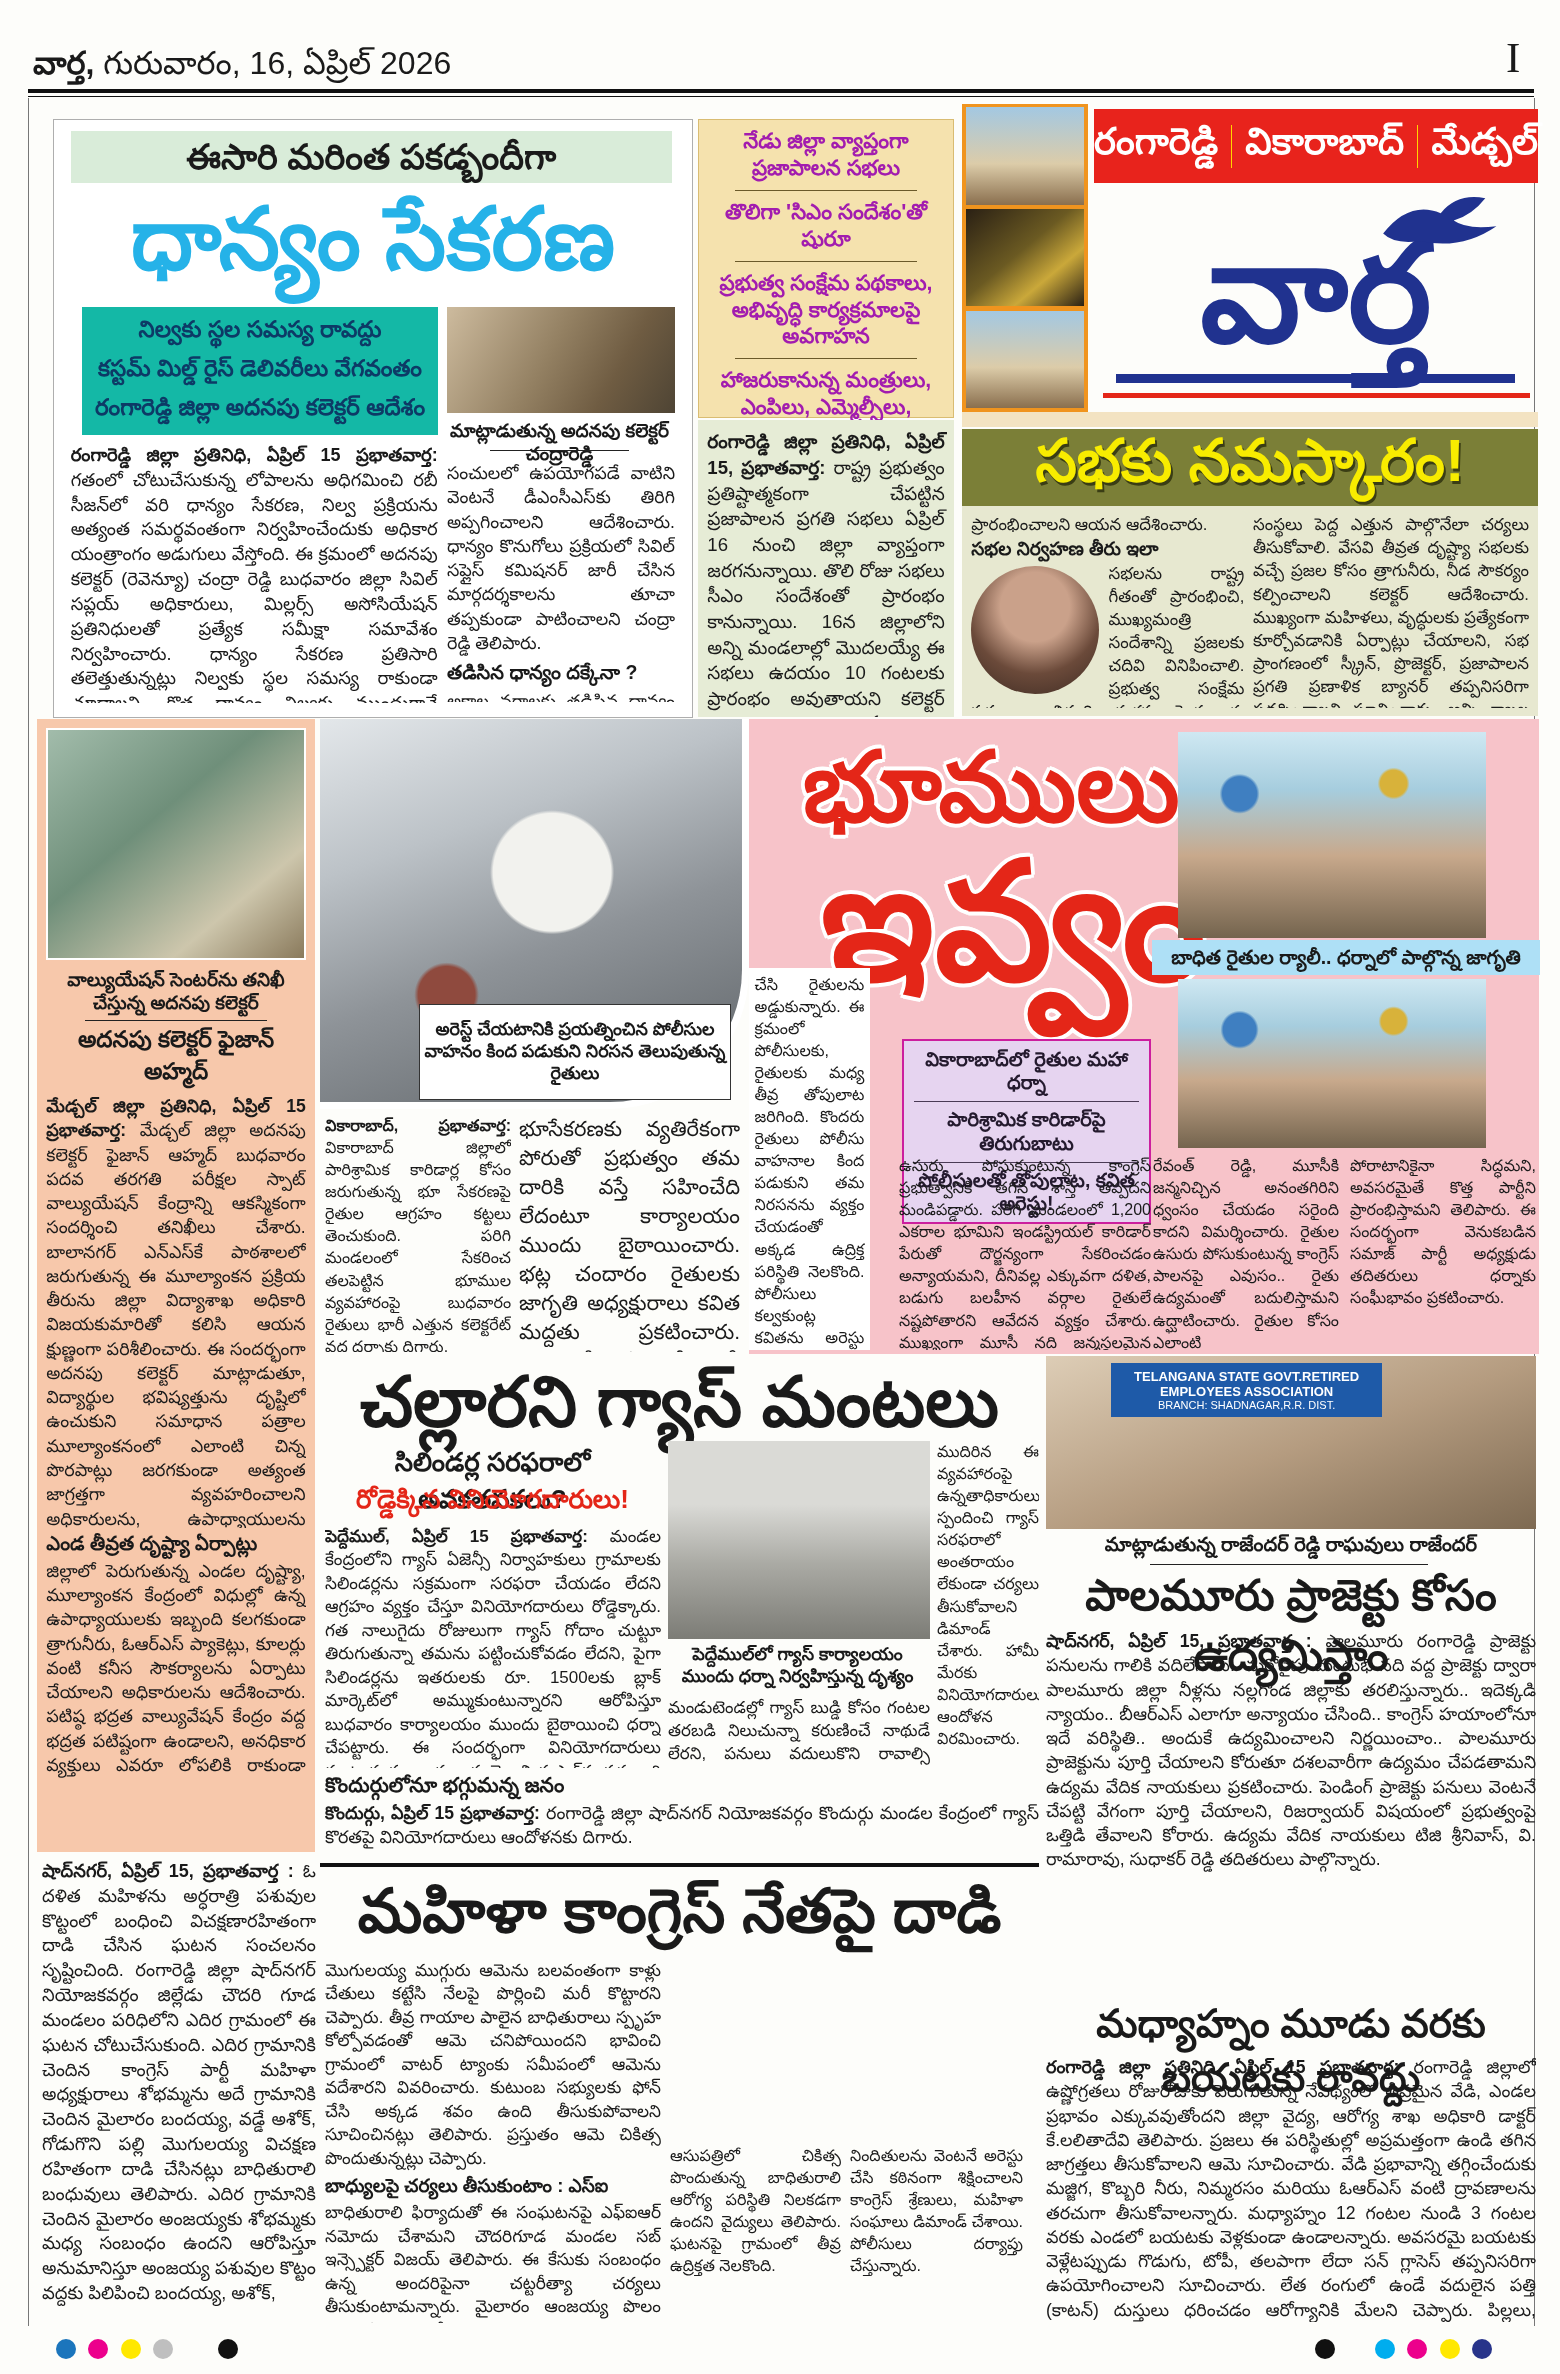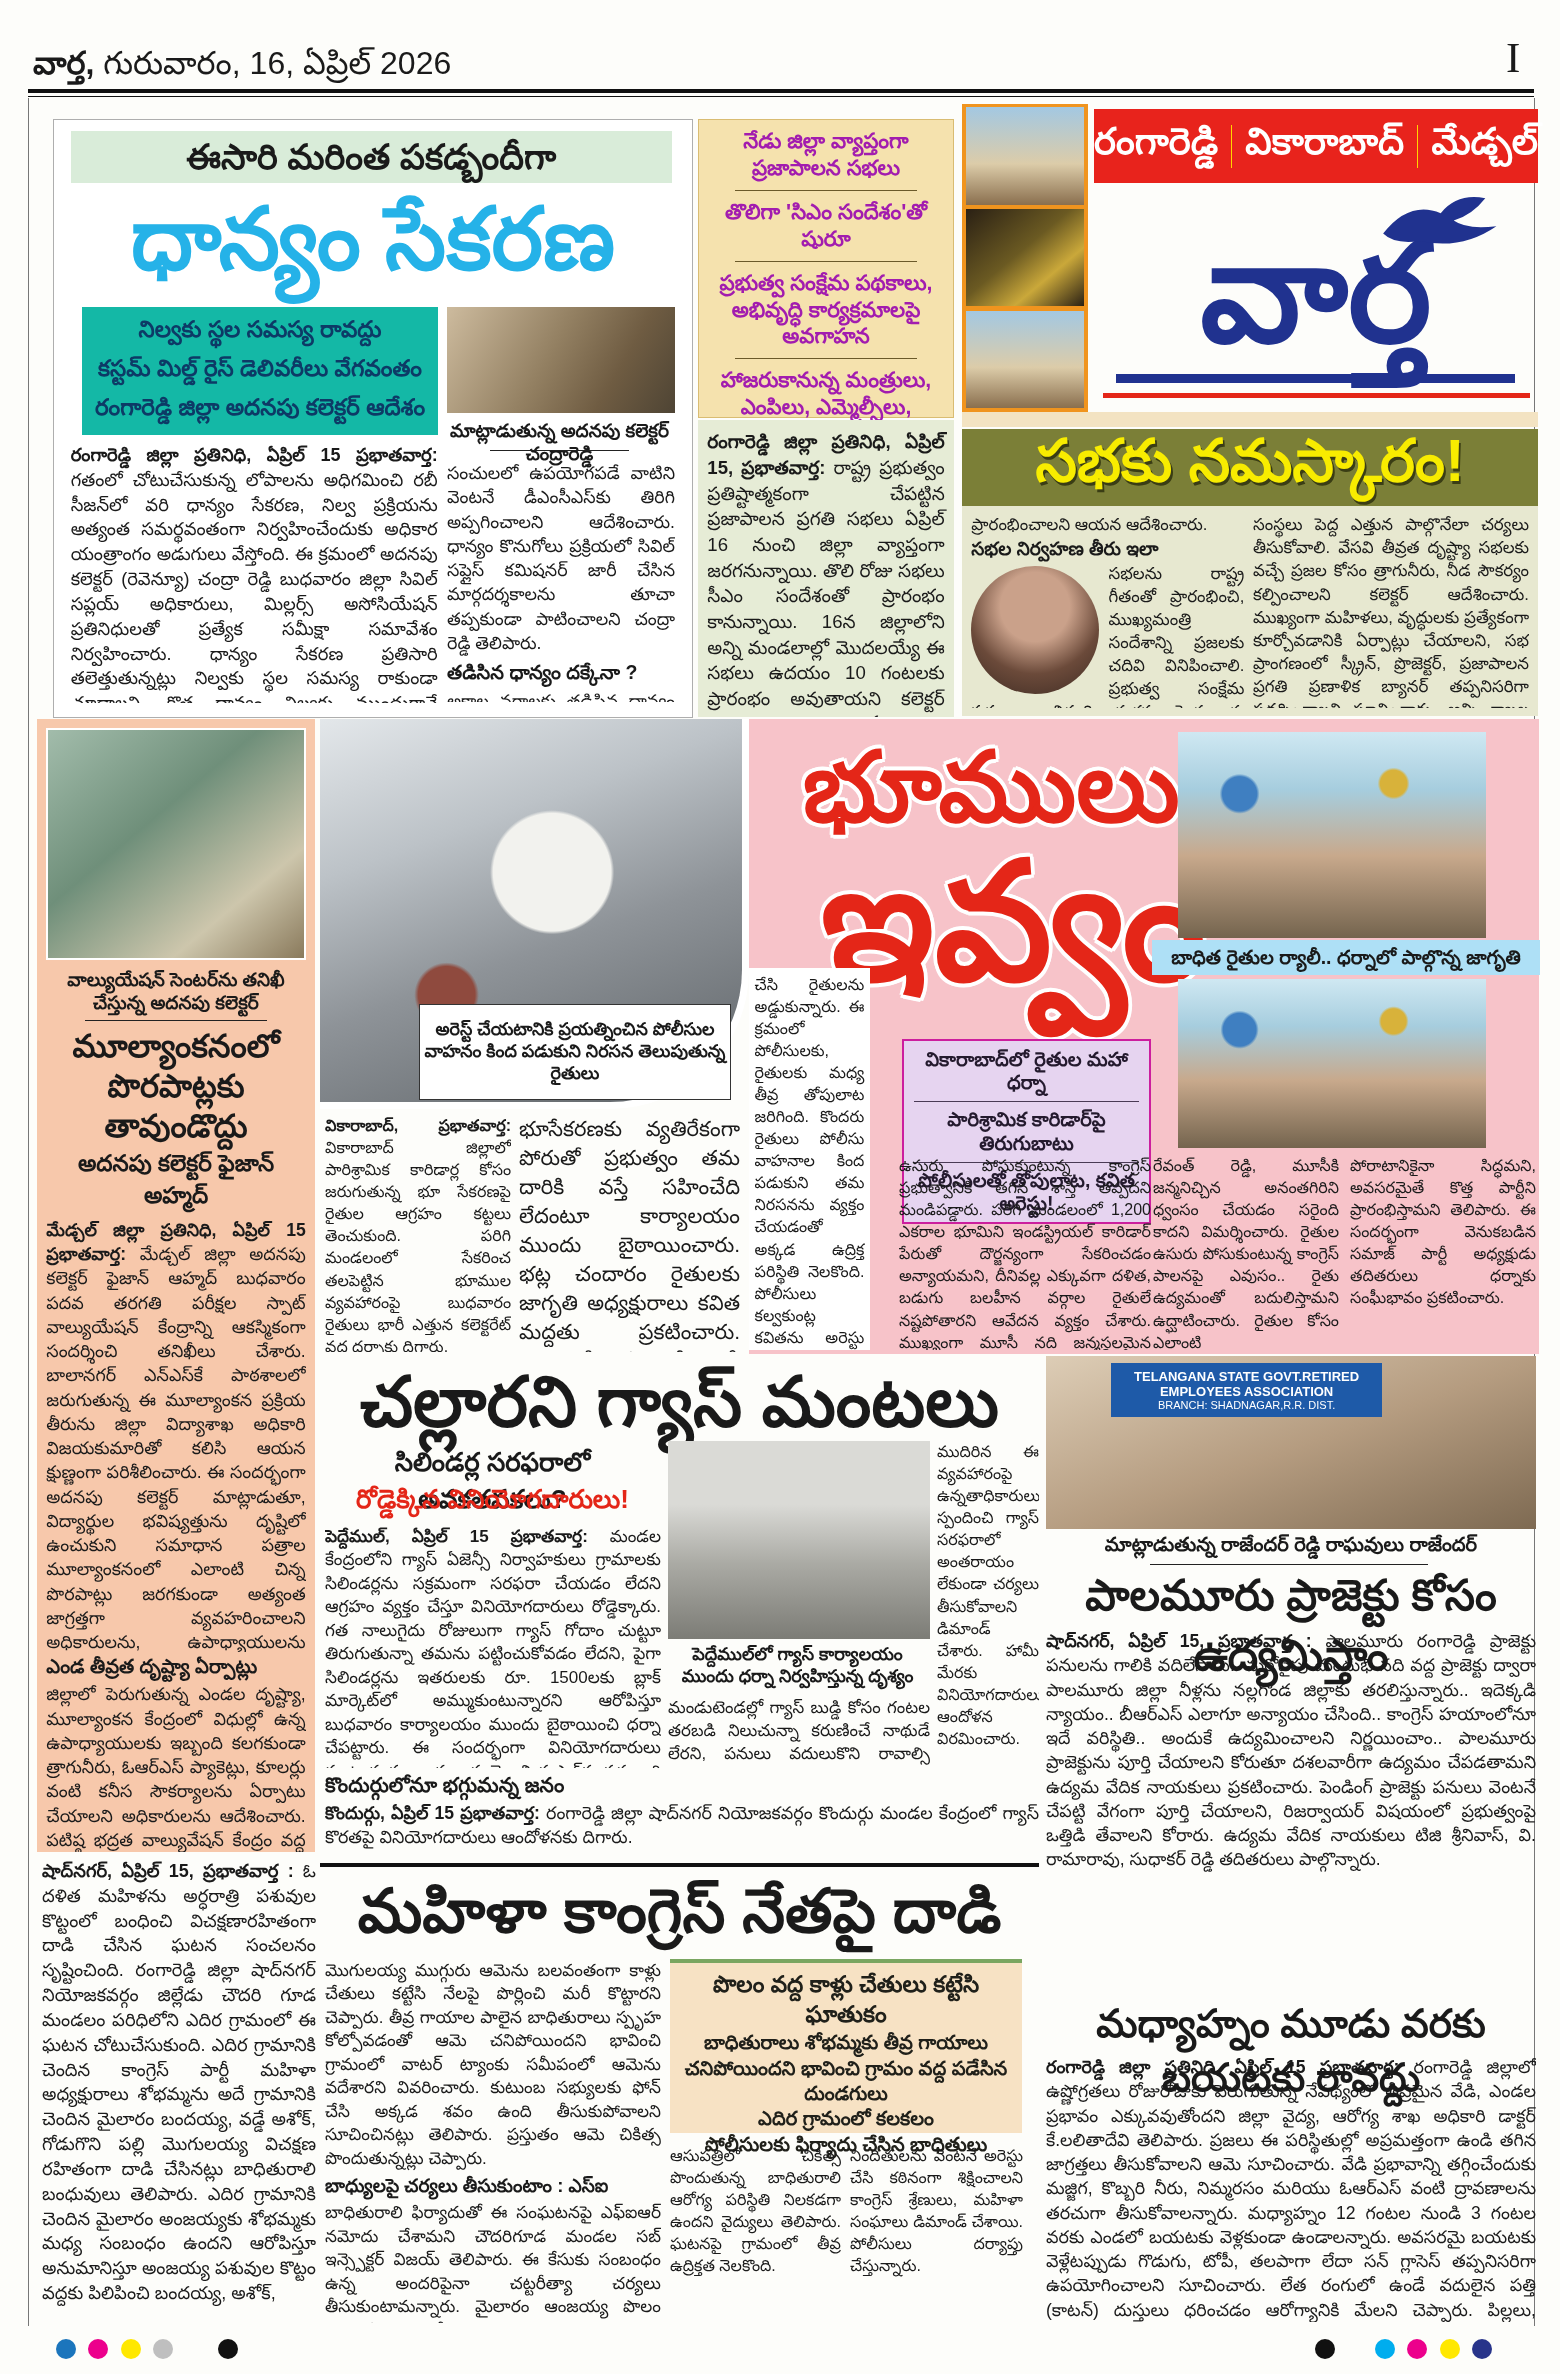--- a/index.html
+++ b/index.html
@@ -175,21 +175,20 @@
   <div class="abs jt body-text clip" style="left:325px;top:1115px;width:186px;height:237px;font-size:16px;">
     <span class="dl">వికారాబాద్, ప్రభాతవార్త:</span>
     <span>వికారాబాద్ జిల్లాలో పారిశ్రామిక కారిడార్ల కోసం జరుగుతున్న భూ సేకరణపై రైతుల ఆగ్రహం కట్టలు తెంచుకుంది. పరిగి మండలంలో సేకరించ తలపెట్టిన భూముల వ్యవహారంపై బుధవారం రైతులు భారీ ఎత్తున కలెక్టరేట్ వద్ద ధర్నాకు దిగారు.</span>
   </div>
   <div class="abs jt body-text clip" style="left:519px;top:1115px;width:221px;height:237px;font-size:21px;">భూసేకరణకు వ్యతిరేకంగా పోరుతో ప్రభుత్వం తమ దారికి వస్తే సహించేది లేదంటూ కార్యాలయం ముందు బైఠాయించారు. భట్ల చందారం రైతులకు జాగృతి అధ్యక్షురాలు కవిత మద్దతు ప్రకటించారు. రైతులతో కలిసి భారీ ర్యాలీ చేపట్టగా పోలీసులు రంగ ప్రవేశం</div>
 
   <div class="abs clip" style="left:37px;top:719px;width:278px;height:1133px;background:#f7c8ab;padding:9.3px;box-sizing:border-box;">
     <div class="ph ph-class" style="width:100%;height:232px;border:2.8px solid #fff;box-sizing:border-box;"></div>
     <div class="caption" style="font-size:18.6px;margin-top:7.4px;">వాల్యుయేషన్ సెంటర్‌ను తనిఖీ చేస్తున్న అదనపు కలెక్టర్</div>
     <div class="thin-divider"></div>
-    <div class="ctr bold" style="font-size:32px;line-height:1.25;margin-top:3.7px;">మూల్యాంకనంలో పొరపాట్లకు తావుండొద్దు</div>
     <div class="ctr bold" style="font-size:23px;margin-top:3.7px;">అదనపు కలెక్టర్ ఫైజాన్ అహ్మద్</div>
     <div class="jt body-text clip" style="font-size:17.6px;height:434px;margin-top:3.7px;">
       <span class="dl">మేడ్చల్ జిల్లా ప్రతినిధి, ఏప్రిల్ 15 ప్రభాతవార్త:</span>
       <span>మేడ్చల్ జిల్లా అదనపు కలెక్టర్ ఫైజాన్ ఆహ్మద్ బుధవారం పదవ తరగతి పరీక్షల స్పాట్ వాల్యుయేషన్ కేంద్రాన్ని ఆకస్మికంగా సందర్శించి తనిఖీలు చేశారు. బాలానగర్ ఎన్ఎస్‌కే పాఠశాలలో జరుగుతున్న ఈ మూల్యాంకన ప్రక్రియ తీరును జిల్లా విద్యాశాఖ అధికారి విజయకుమారితో కలిసి ఆయన క్షుణ్ణంగా పరిశీలించారు. ఈ సందర్భంగా అదనపు కలెక్టర్ మాట్లాడుతూ, విద్యార్థుల భవిష్యత్తును దృష్టిలో ఉంచుకుని సమాధాన పత్రాల మూల్యాంకనంలో ఎలాంటి చిన్న పొరపాట్లు జరగకుండా అత్యంత జాగ్రత్తగా వ్యవహరించాలని అధికారులను, ఉపాధ్యాయులను ఆదేశించారు. నిర్దేశించిన గడువులోగా ఈ ప్రక్రియను పూర్తి చేసి, సకాలంలో ఫలితాల విడుదలకు సహకరించాలని ఆయన కోరారు.</span>
     </div>
     <div class="bold" style="font-size:19.5px;margin-top:3.7px;">ఎండ తీవ్రత దృష్ట్యా ఏర్పాట్లు</div>
     <div class="jt body-text clip" style="font-size:17.6px;height:219px;">జిల్లాలో పెరుగుతున్న ఎండల దృష్ట్యా, మూల్యాంకన కేంద్రంలో విధుల్లో ఉన్న ఉపాధ్యాయులకు ఇబ్బంది కలగకుండా త్రాగునీరు, ఓఆర్ఎస్ ప్యాకెట్లు, కూలర్లు వంటి కనీస సౌకర్యాలను ఏర్పాటు చేయాలని అధికారులను ఆదేశించారు. పటిష్ఠ భద్రత వాల్యువేషన్ కేంద్రం వద్ద భద్రత పటిష్టంగా ఉండాలని, అనధికార వ్యక్తులు ఎవరూ లోపలికి రాకుండా కఠిన చర్యలు తీసుకోవాలని స్పష్టం చేశారు. ఈ పర్యవేక్షణ కార్యక్రమంలో జిల్లా విద్యాశాఖ అధికారి విజయకుమారి, స్పాట్ క్యాంప్ ఆఫీసర్లు, సహాయక సిబ్బంది, ఇతర అధికారులు పాల్గొన్నారు.</div>
 
   </div>
 
@@ -214,27 +213,20 @@
     <span class="dl">కొందుర్గు, ఏప్రిల్ 15 ప్రభాతవార్త:</span>
     <span>రంగారెడ్డి జిల్లా షాద్‌నగర్ నియోజకవర్గం కొందుర్గు మండల కేంద్రంలో గ్యాస్ కొరతపై వినియోగదారులు ఆందోళనకు దిగారు.</span>
   </div>
   <div class="abs rule" style="left:320px;top:1863px;width:719px;height:3.7px;"></div>
 
   <div class="abs ctr" style="left:320px;top:1876px;width:719px;font-size:61px;font-weight:900;">మహిళా కాంగ్రెస్ నేతపై దాడి</div>
   <div class="abs jt body-text clip" style="left:325px;top:1959px;width:336px;height:364px;font-size:17px;">
     <span>మొగులయ్య ముగ్గురు ఆమెను బలవంతంగా కాళ్లు చేతులు కట్టేసి నేలపై పొర్లించి మరీ కొట్టారని చెప్పారు. తీవ్ర గాయాల పాలైన బాధితురాలు స్పృహ కోల్పోవడంతో ఆమె చనిపోయిందని భావించి గ్రామంలో వాటర్ ట్యాంకు సమీపంలో ఆమెను వదేశారని వివరించారు. కుటుంబ సభ్యులకు ఫోన్ చేసి అక్కడ శవం ఉంది తీసుకుపోవాలని సూచించినట్లు తెలిపారు. ప్రస్తుతం ఆమె చికిత్స పొందుతున్నట్లు చెప్పారు.</span>
     <div class="bold" style="font-size:18.6px;margin:2.8px 0;">బాధ్యులపై చర్యలు తీసుకుంటాం : ఎస్ఐ</div>
     <span>బాధితురాలి ఫిర్యాదుతో ఈ సంఘటనపై ఎఫ్ఐఆర్ నమోదు చేశామని చౌదరిగూడ మండల సబ్ ఇన్స్పెక్టర్ విజయ్ తెలిపారు. ఈ కేసుకు సంబంధం ఉన్న అందరిపైనా చట్టరీత్యా చర్యలు తీసుకుంటామన్నారు. మైలారం ఆంజయ్య పొలం వద్దకు పిలవడంతో</span>
-  </div>
-  <div class="abs" style="left:670px;top:1959px;width:352px;height:174px;background:#f7e2c4;border-top:4.6px solid #7aa661;padding:7.4px 9.3px;box-sizing:border-box;display:flex;flex-direction:column;justify-content:space-around;">
-    <div class="beige-item" style="font-size:23px;">పొలం వద్ద కాళ్లు చేతులు కట్టేసి ఘాతుకం</div>
-    <div class="beige-item" style="font-size:19.5px;">బాధితురాలు శోభమ్మకు తీవ్ర గాయాలు</div>
-    <div class="beige-item" style="font-size:19.5px;">చనిపోయిందని భావించి గ్రామం వద్ద పడేసిన దుండగులు</div>
-    <div class="beige-item" style="font-size:19.5px;">ఎదిర గ్రామంలో కలకలం</div>
-    <div class="beige-item" style="font-size:19.5px;">పోలీసులకు ఫిర్యాదు చేసిన బాధితులు</div>
   </div>
   <div class="abs jt body-text clip" style="left:670px;top:2145px;width:171px;height:178px;font-size:16px;">ఆసుపత్రిలో చికిత్స పొందుతున్న బాధితురాలి ఆరోగ్య పరిస్థితి నిలకడగా ఉందని వైద్యులు తెలిపారు. ఘటనపై గ్రామంలో తీవ్ర ఉద్రిక్తత నెలకొంది.</div>
   <div class="abs jt body-text clip" style="left:850px;top:2145px;width:173px;height:178px;font-size:16px;">నిందితులను వెంటనే అరెస్టు చేసి కఠినంగా శిక్షించాలని కాంగ్రెస్ శ్రేణులు, మహిళా సంఘాలు డిమాండ్ చేశాయి. పోలీసులు దర్యాప్తు చేస్తున్నారు.</div>
 
   <div class="abs ph ph-room" style="left:1046px;top:1356px;width:490px;height:173px;">
     <div class="abs" style="left:65px;top:7.4px;width:260px;background:#1e5aa8;color:#ffffff;padding:5.6px;text-align:center;">
       <div style="font-size:13px;font-weight:bold;">TELANGANA STATE GOVT.RETIRED</div>
       <div style="font-size:13px;font-weight:bold;">EMPLOYEES ASSOCIATION</div>
       <div style="font-size:11px;">BRANCH: SHADNAGAR,R.R. DIST.</div>
     </div>

